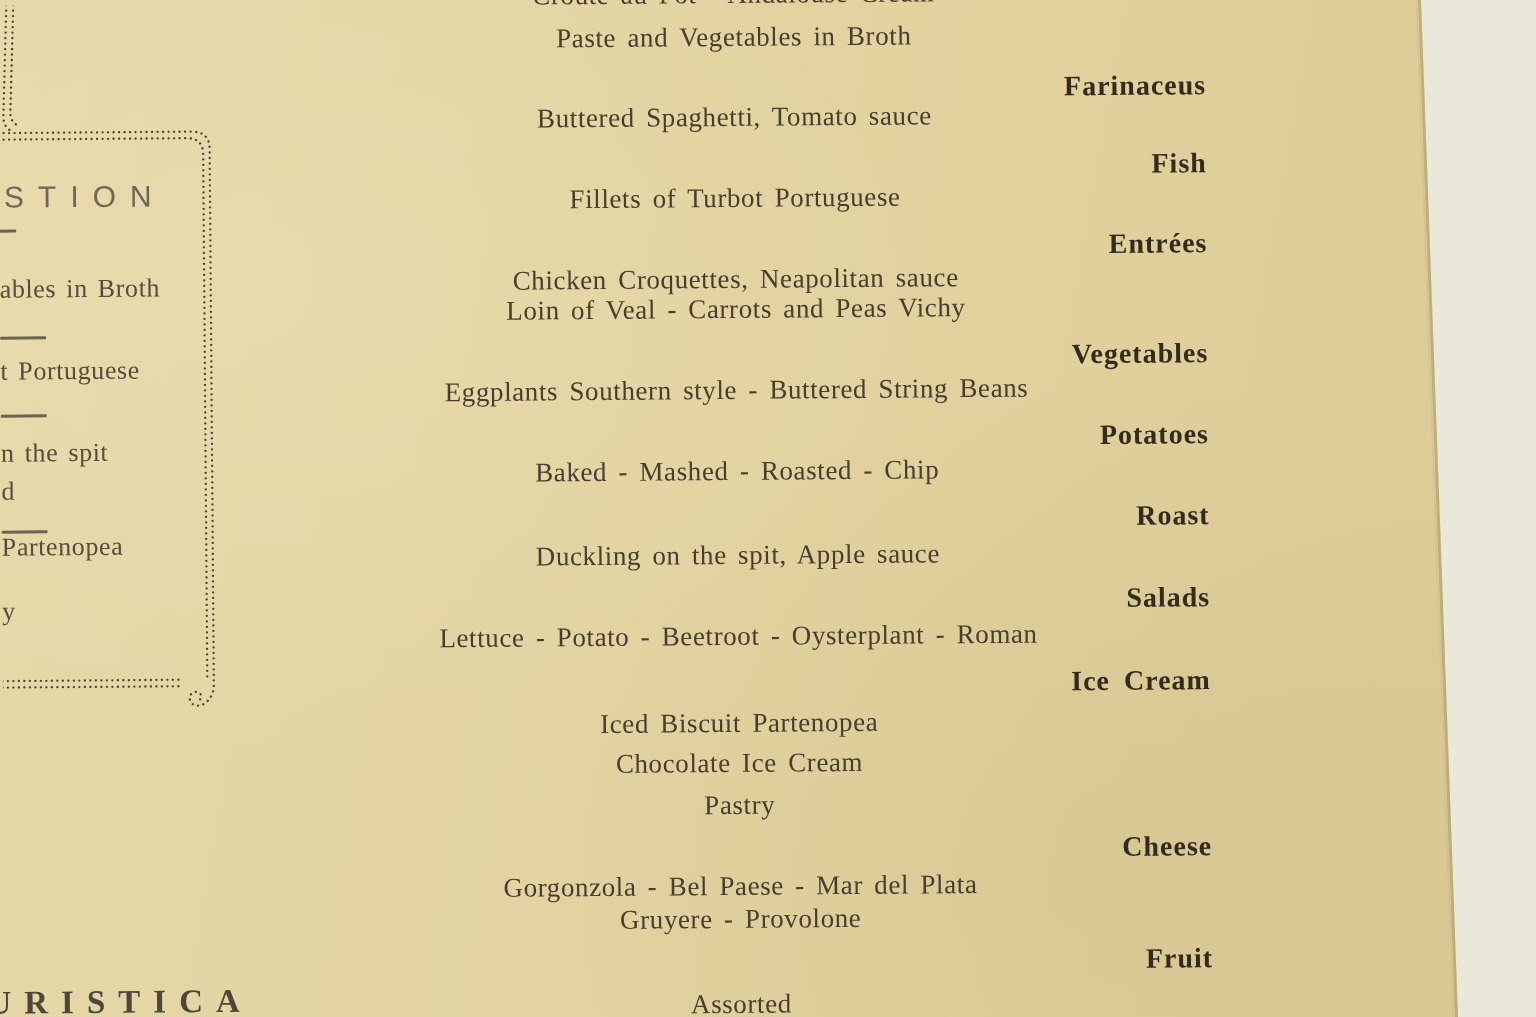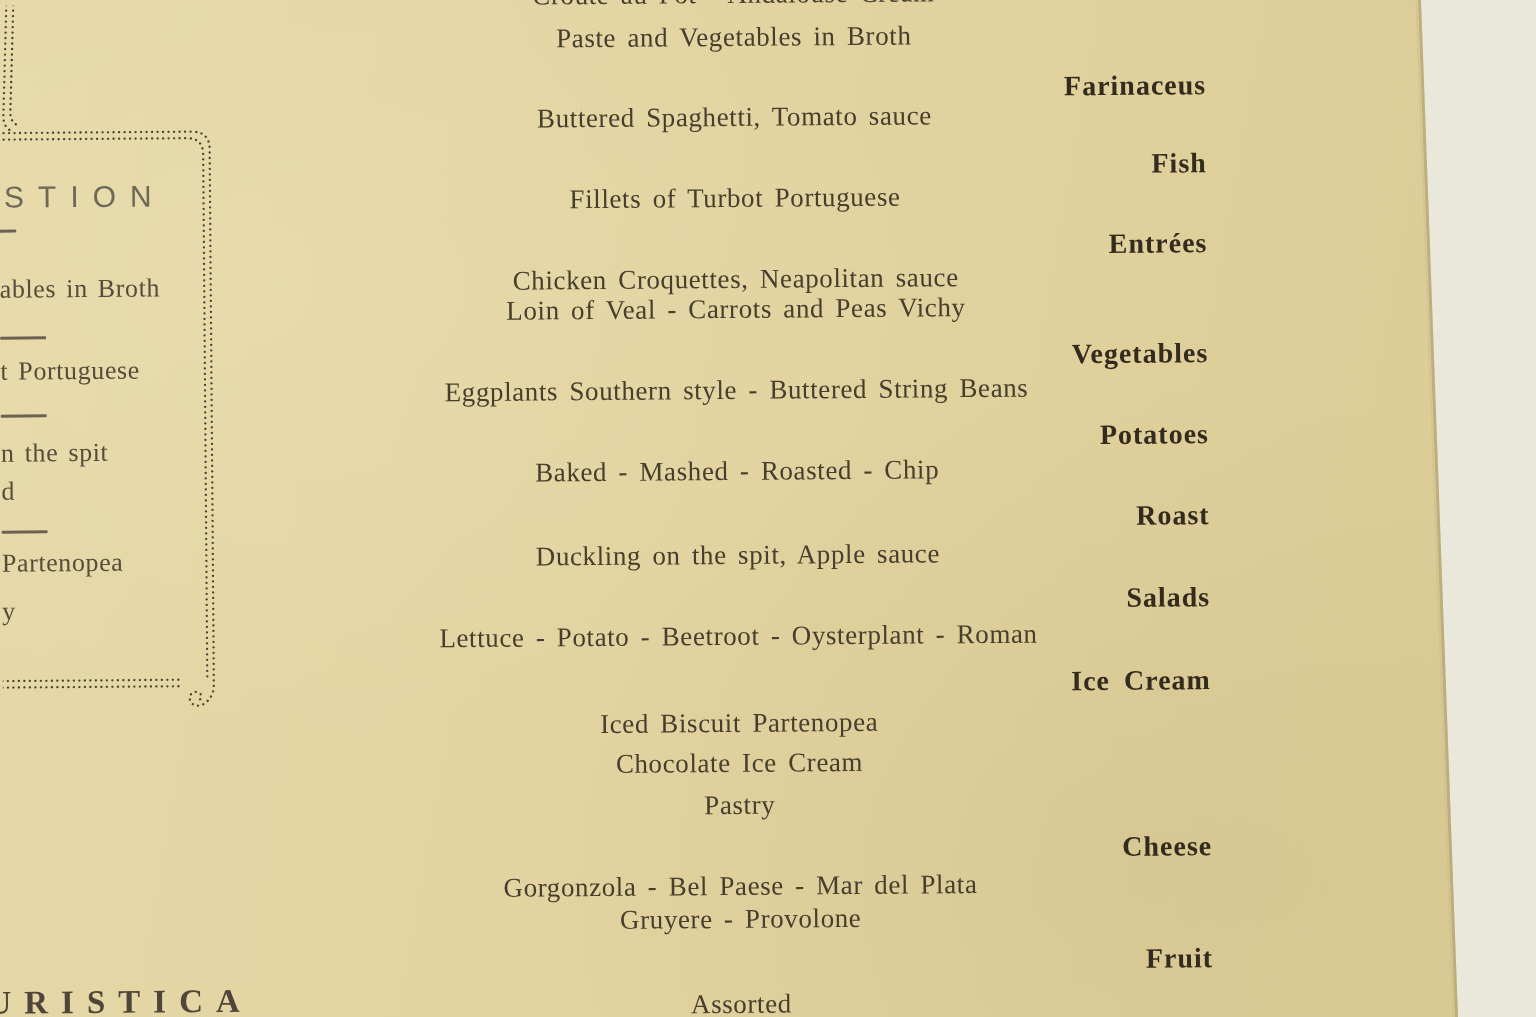--- a/index.html
+++ b/index.html
@@ -85,21 +85,21 @@
   <div class="card-frag" style="top:271px;">ables in Broth</div>
   <div class="dash" style="top:331px;width:46px;"></div>
 
   <div class="card-frag" style="top:353px;">t Portuguese</div>
   <div class="dash" style="top:409px;width:46px;"></div>
 
   <div class="card-frag" style="top:435px;">n the spit</div>
   <div class="card-frag" style="top:473px;">d</div>
   <div class="dash" style="top:525px;width:46px;"></div>
 
-  <div class="card-frag" style="top:545px;">Partenopea</div>
+  <div class="card-frag" style="top:529px;">Partenopea</div>
   <div class="card-frag" style="top:593px;">y</div>
 
   <div class="menu-col">
     <div class="menu-item" style="top:-19px;">Croute au Pot - Andalouse Cream</div>
     <div class="menu-item" style="top:24px;">Paste and Vegetables in Broth</div>
     <div class="menu-item" style="top:104px;">Buttered Spaghetti, Tomato sauce</div>
     <div class="menu-item" style="top:185px;">Fillets of Turbot Portuguese</div>
     <div class="menu-item" style="top:266px;">Chicken Croquettes, Neapolitan sauce</div>
     <div class="menu-item" style="top:296px;">Loin of Veal - Carrots and Peas Vichy</div>
     <div class="menu-item" style="top:377px;">Eggplants Southern style - Buttered String Beans</div>

